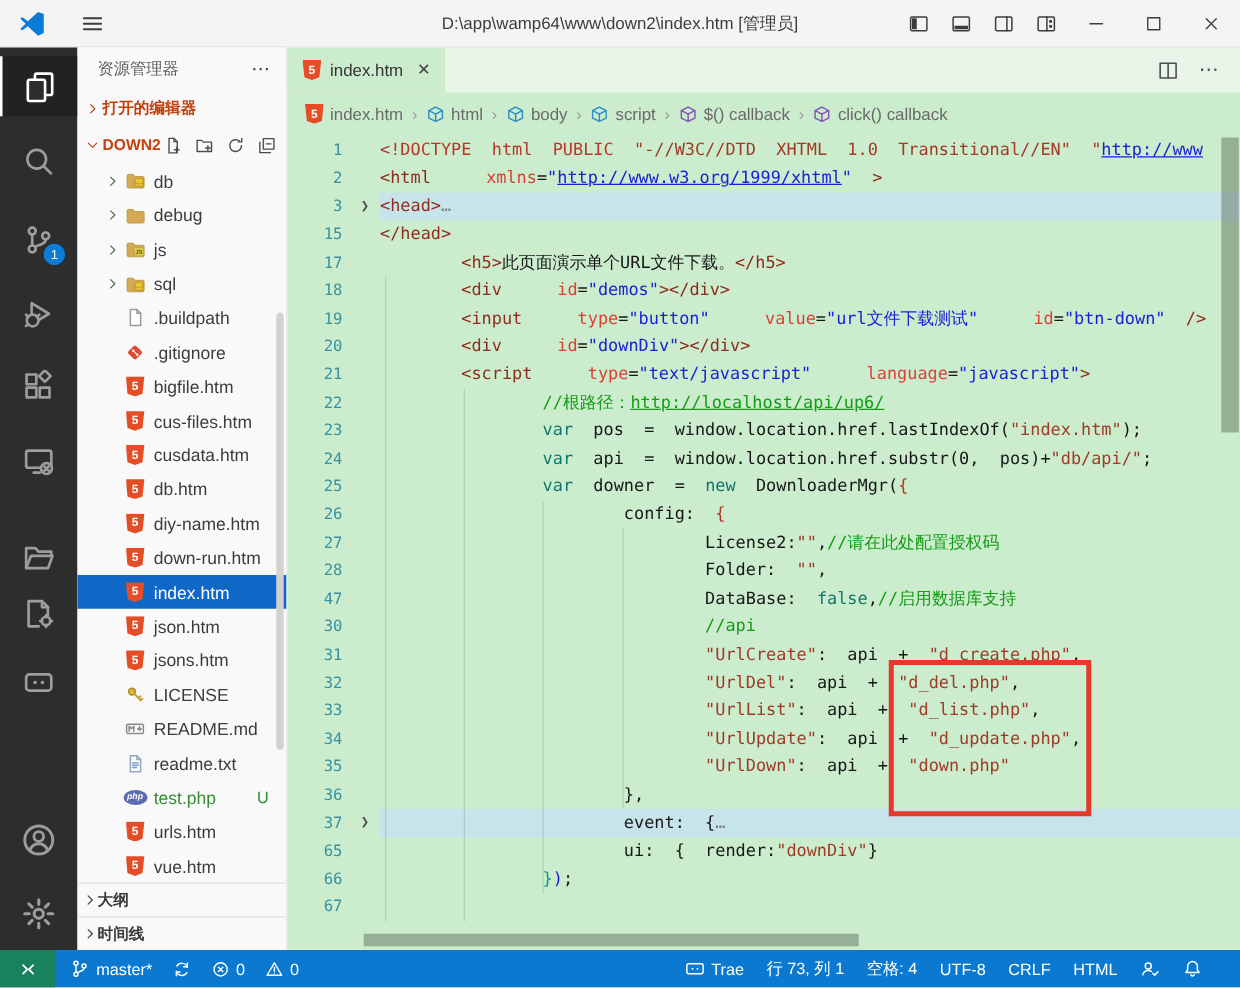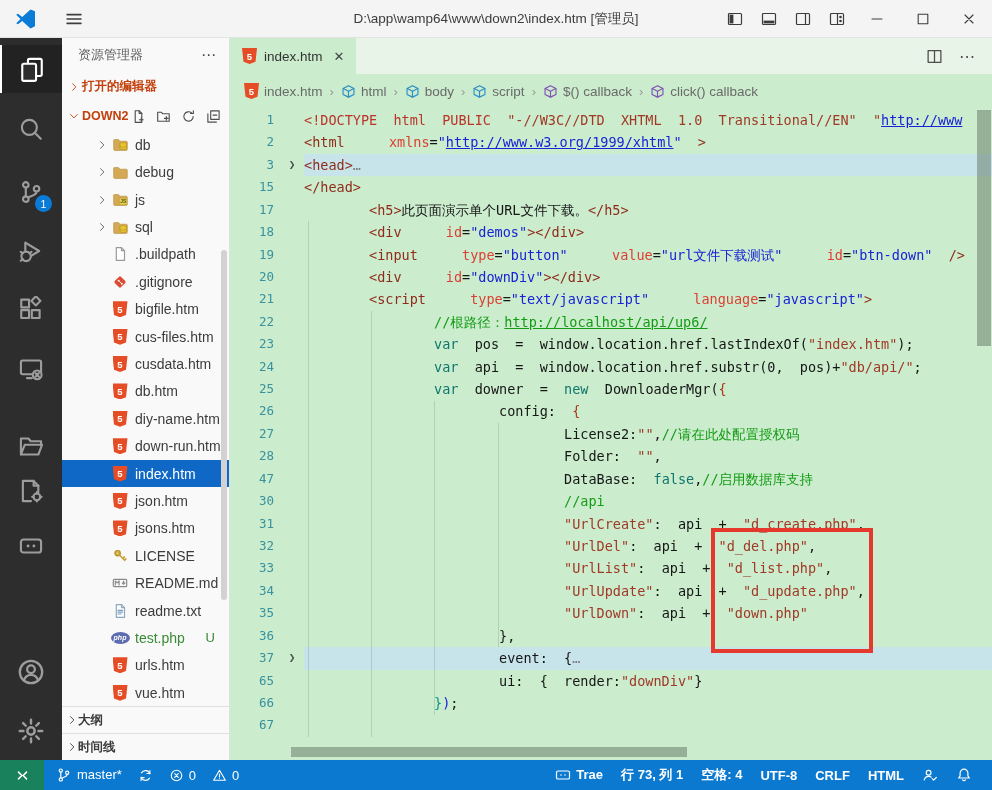--- a/index.html
+++ b/index.html
@@ -36,21 +36,21 @@
     position:relative; flex:none; display:flex; flex-direction:column; font-size:13px; }
   .sb-header { height:34px; display:flex; align-items:center; padding:0 12px 0 16px;
     color:#616161; font-size:13px; }
   .sb-more { margin-left:auto; letter-spacing:1px; font-size:15px; color:#424242; cursor:pointer; }
   .sb-row { height:30px; display:flex; align-items:center; padding:0 8px 0 4px;
     font-weight:bold; font-size:12.5px; color:#c2410c; cursor:pointer; }
   .sb-row .chev { width:16px; display:flex; justify-content:center; }
   .sb-actions { margin-left:auto; display:flex; gap:10px; color:#4d4d4d; }
   .sb-actions span { cursor:pointer; }
   .file-list { }
-  .file-row { height:27.4px; display:flex; align-items:center; padding-left:32px;
+  .file-row { height:27.4px; display:flex; align-items:center; padding-left:20px;
     font-size:14px; color:#3c3c3c; cursor:pointer; white-space:nowrap; }
   .file-row .chev { width:16px; flex:none; display:flex; justify-content:center; color:#5a5a5a; }
   .file-row .ficon { width:20px; flex:none; display:flex; justify-content:center; align-items:center; }
   .file-row .fname { margin-left:5px; }
   .file-row.selected { background:#0f68c5; color:#ffffff; }
   .file-row .fname.git-green { color:#388a34; }
   .fbadge { margin-left:auto; margin-right:14px; color:#388a34; font-size:13px; }
   .sb-bottom { border-top:1px solid #e0e0e0; height:27px; display:flex; align-items:center;
     font-weight:bold; font-size:12.5px; color:#3b3b3b; padding-left:4px; cursor:pointer; }
   .sb-scroll { position:absolute; right:2px; top:212px; width:6px; height:350px;
@@ -101,22 +101,22 @@
     background:rgba(95,115,95,.5); cursor:pointer; }
   .hscroll { position:absolute; left:61px; top:639px; width:396px; height:10px;
     background:rgba(95,115,95,.5); cursor:pointer; }
 
   
   .statusbar { height:30px; background:#0b79d0; color:#ffffff; display:flex;
     align-items:center; font-size:13px; }
   .sb-remote { width:44px; height:30px; background:#19815b; display:flex; align-items:center;
     justify-content:center; flex:none; cursor:pointer; }
   .st-left { display:flex; align-items:center; gap:16px; margin-left:12px; }
-  .st-right { margin-left:auto; display:flex; align-items:center; gap:18px; padding-right:20px;font-weight:bold; }
-  .st-item { display:flex; align-items:flex-start; gap:5px; cursor:pointer; white-space:nowrap; }
+  .st-right { margin-left:auto; display:flex; align-items:center; gap:18px; padding-right:30px; }
+  .st-item { display:flex; align-items:center; gap:5px; cursor:pointer; white-space:nowrap; }
 
   
   .i-html { width:15px; height:16px; background:#e44d26; color:#fff; font-size:9.5px;
     font-weight:bold; display:flex; align-items:center; justify-content:center;
     clip-path:polygon(0 0,100% 0,90% 86%,50% 100%,10% 86%); }
   .i-php { width:19px; height:12px; background:#5d6cae; border-radius:50%; color:#fff;
     font-size:7px; font-style:italic; font-weight:bold; display:flex; align-items:center;
     justify-content:center; }
 </style>
 </head>

